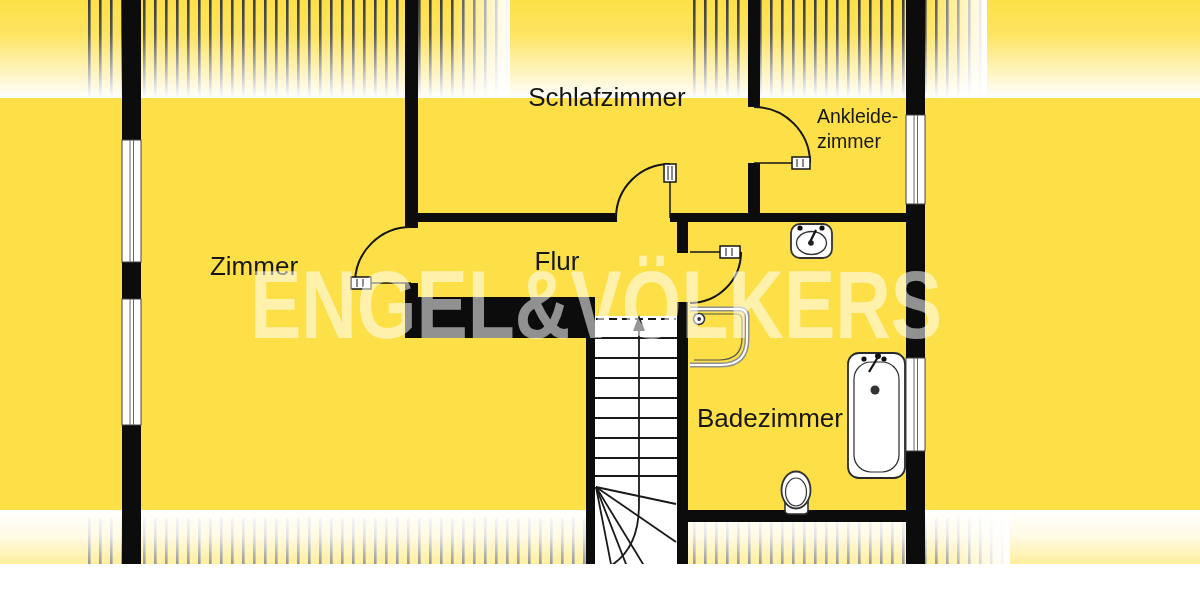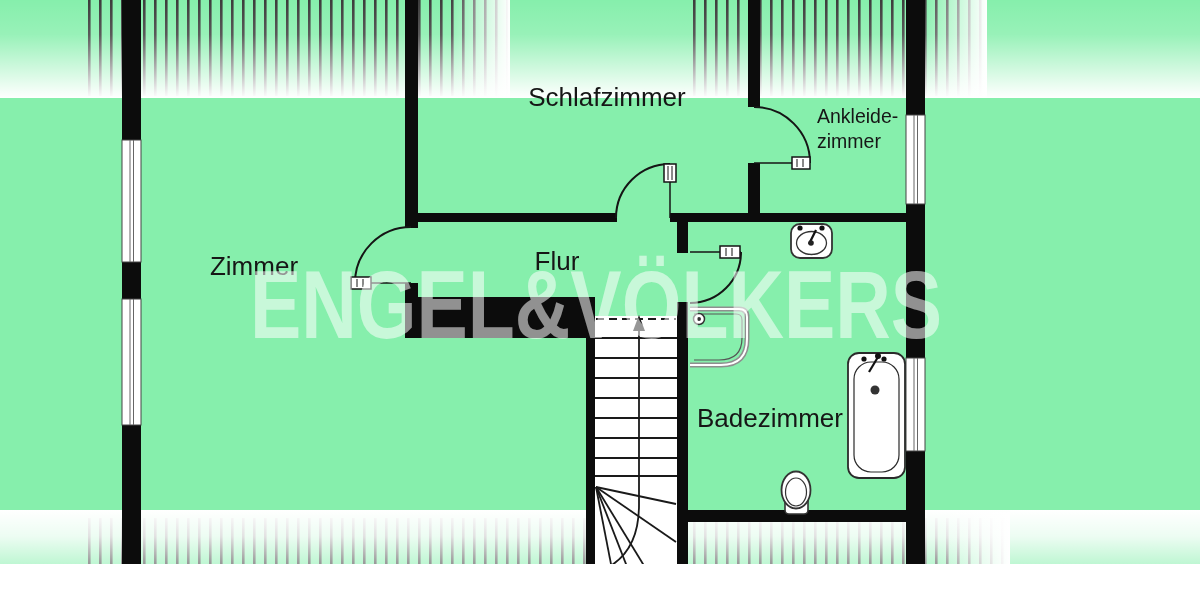--- a/index.html
+++ b/index.html
@@ -1,16 +1,16 @@
 <!DOCTYPE html>
 <html><head>
 <meta charset="utf-8">
 <style>
   html,body{margin:0;padding:0;background:#fff;}
-  .plan-wrap{position:relative;width:1200px;height:564px;background:#86efac;overflow:hidden;
+  .plan-wrap{position:relative;width:1200px;height:564px;background:#fde047;overflow:hidden;
              font-family:"Liberation Sans",sans-serif;}
   svg{display:block}
   text{font-family:"Liberation Sans",sans-serif;}
   .room-label{fill:#161616;font-size:26px;}
   .room-label-small{fill:#161616;font-size:19.5px;}
   .watermark{fill:#ffffff;fill-opacity:0.55;font-weight:bold;font-size:97px;}
 </style>
 </head>
 <body>
 

